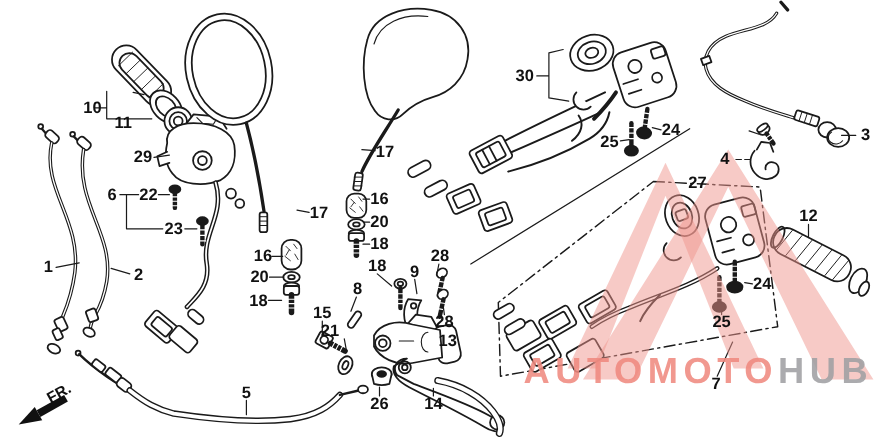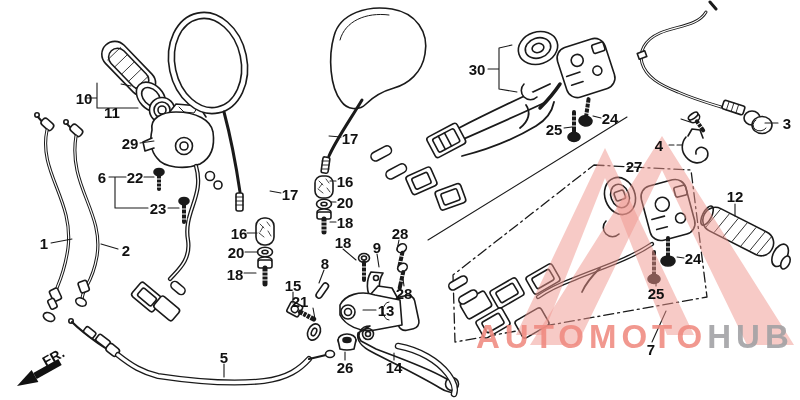--- a/index.html
+++ b/index.html
@@ -412,21 +412,21 @@
       <div class="plabel" style="left: 345px; top: 181px;">16</div>
       <div class="plabel" style="left: 345px; top: 202px;">20</div>
       <div class="plabel" style="left: 345px; top: 222px;">18</div>
       <div class="plabel" style="left: 343px; top: 242px;">18</div>
       <div class="plabel" style="left: 325px; top: 263px;">8</div>
       <div class="plabel" style="left: 377px; top: 247px;">9</div>
       <div class="plabel" style="left: 400px; top: 233px;">28</div>
       <div class="plabel" style="left: 404px; top: 293px;">28</div>
       <div class="plabel" style="left: 293px; top: 285px;">15</div>
       <div class="plabel" style="left: 300px; top: 301px;">21</div>
-      <div class="plabel" style="left: 386px; top: 310px;">13</div>
+      <div class="plabel" style="left: 407px; top: 310px;">13</div>
       <div class="plabel" style="left: 345px; top: 367px;">26</div>
       <div class="plabel" style="left: 394px; top: 367px;">14</div>
       <div class="plabel" style="left: 224px; top: 357px;">5</div>
       <div class="plabel" style="left: 477px; top: 69px;">30</div>
       <div class="plabel" style="left: 554px; top: 129px;">25</div>
       <div class="plabel" style="left: 610px; top: 118px;">24</div>
       <div class="plabel" style="left: 634px; top: 118px; margin-top: 48px;">27</div>
       <div class="plabel" style="left: 787px; top: 123px;">3</div>
       <div class="plabel" style="left: 659px; top: 145px;">4</div>
       <div class="plabel" style="left: 735px; top: 196px;">12</div>

